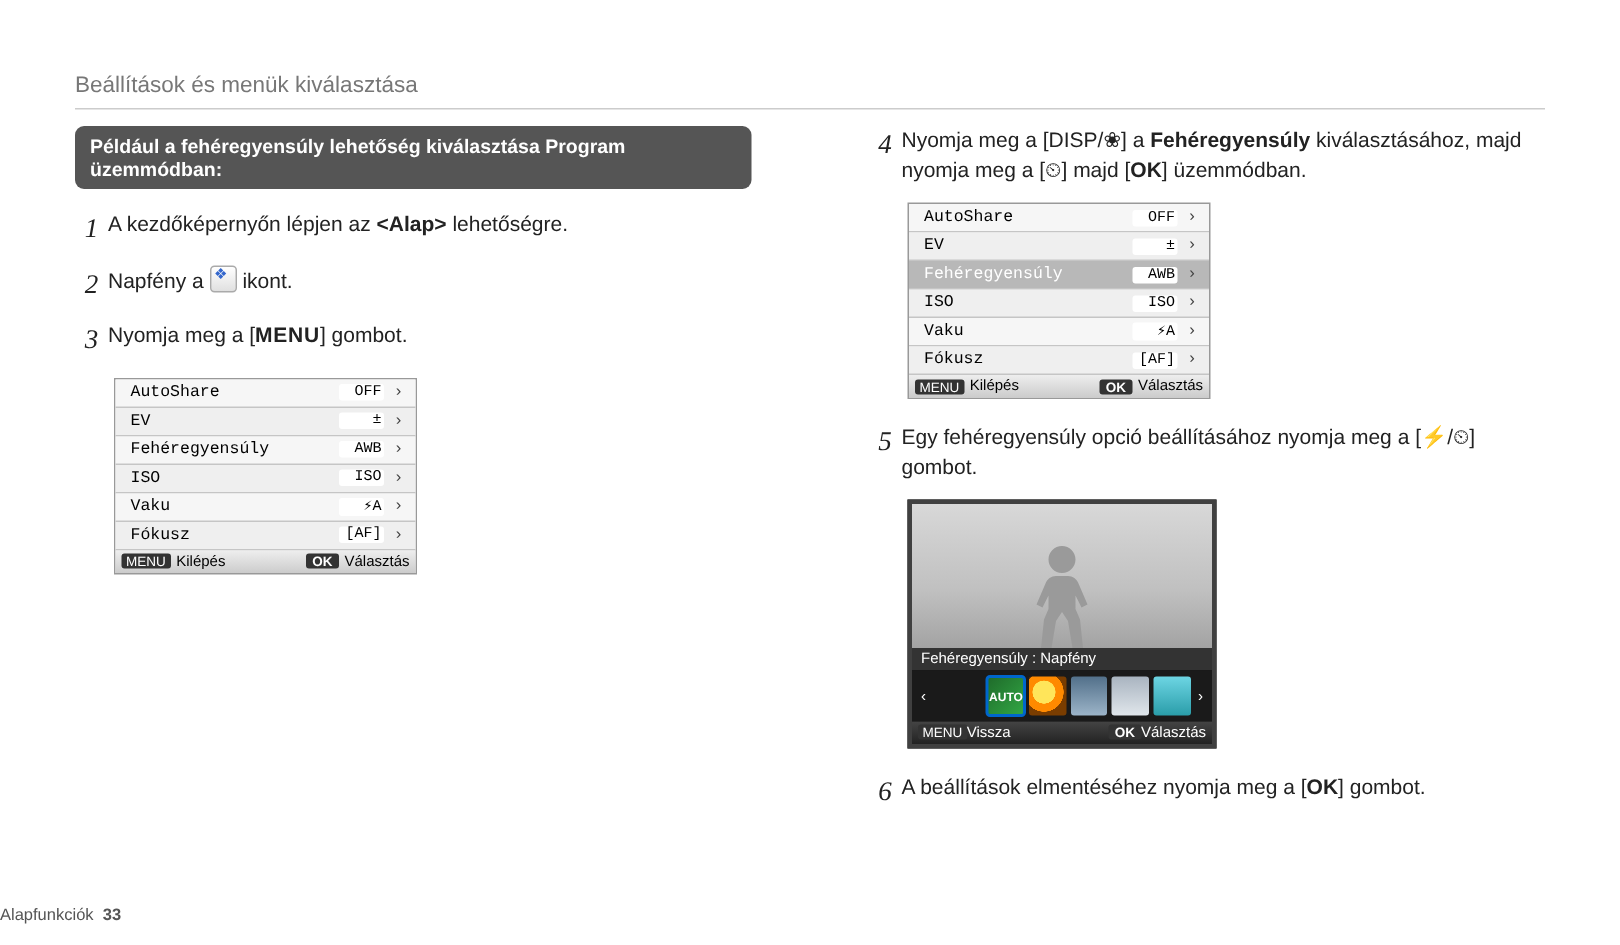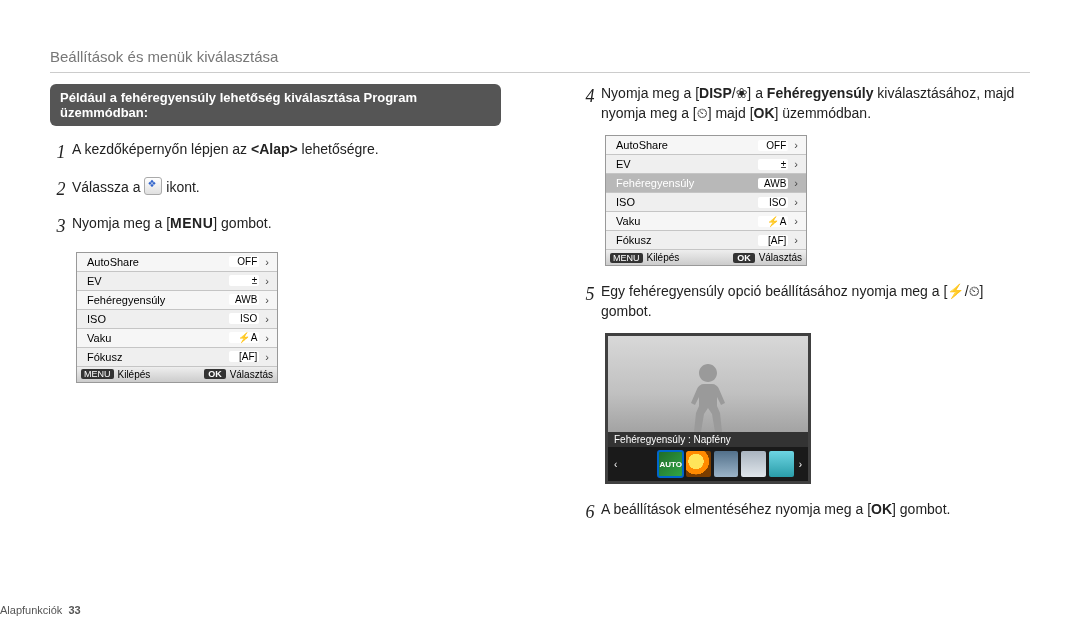--- a/index.html
+++ b/index.html
@@ -54,37 +54,38 @@
     width: 16px; height: 16px;
     border: 1px solid #aaa;
     border-radius: 3px;
     vertical-align: -3px;
     background: linear-gradient(180deg,#fff,#e0e0e0);
     position: relative;
   }
   .icon-inl.app::before { content: "❖"; font-size: 10px; position: absolute; left: 2px; top: -1px; color: #36c; }
   .bold-inl { font-weight: 600; }
   .menu-glyph { font-weight: 700; letter-spacing: 0.5px; }
-  .disp-glyph { font-weight: 700; }
+  .disp-glyph { font-weight: 400; }
   .ok-glyph { font-weight: 700; }
 
   
   .menu-sc {
     width: 200px;
     margin-left: 26px;
     font-size: 11px;
     border: 1px solid #999;
     margin-top: 8px;
   }
   .menu-sc .row {
     display: flex;
     align-items: center;
     padding: 3px 8px 3px 10px;
     border-bottom: 1px solid #c5c5c5;
     background: #efefef;
+    font-family: Liberation Mono, monospace;
   }
   .menu-sc .row:nth-child(odd){ background:#f6f6f6; }
   .menu-sc .row:last-of-type { border-bottom: none; }
   .menu-sc .row.sel { background: #b8b8b8; color:#fff; }
   .menu-sc .row .lab { flex: 1; }
   .menu-sc .row .val { width: 26px; text-align: right; font-size:10px; background:#fff; border-radius:2px; padding:0 2px; color:#000; }
   .menu-sc .row .chev { margin-left: 6px; color: #444; }
   .menu-sc .statusbar {
     display: flex;
     font-size: 10px;
@@ -163,21 +164,21 @@
       <div class="step">
         <div class="step-num">1</div>
         <div class="step-text">
           <span>A kezdőképernyőn lépjen az </span><span class="bold-inl">&lt;Alap&gt;</span><span> lehetőségre.</span>
         </div>
       </div>
 
       <div class="step">
         <div class="step-num">2</div>
         <div class="step-text">
-          <span>Válassza a </span><span class="icon-inl app"></span><span> ikont.</span>
+          <span>Napfény a </span><span class="icon-inl app"></span><span> ikont.</span>
         </div>
       </div>
 
       <div class="step">
         <div class="step-num">3</div>
         <div class="step-text">
           <span>Nyomja meg a [</span><span class="menu-glyph">MENU</span><span>] gombot.</span>
         </div>
       </div>
     </div>
@@ -301,20 +302,24 @@
       <div class="label-row">Fehéregyensúly : Napfény</div>
       <div class="presets">
         <span class="arrow">‹</span>
         <div class="p auto">AUTO</div>
         <div class="p sun"></div>
         <div class="p cloud1"></div>
         <div class="p cloud2"></div>
         <div class="p fluo"></div>
         <span class="arrow">›</span>
       </div>
+      <div class="statusbar">
+        <span class="sb-part"><span class="sb-key">MENU</span><span>Vissza</span></span>
+        <span class="sb-part"><span class="sb-ok">OK</span><span>Választás</span></span>
+      </div>
     </div>
 
     <div class="steps" style="margin-top:16px;">
       <div class="step">
         <div class="step-num">6</div>
         <div class="step-text">
           <span>A beállítások elmentéséhez nyomja meg a [</span><span class="ok-glyph">OK</span><span>] gombot.</span>
         </div>
       </div>
     </div>

